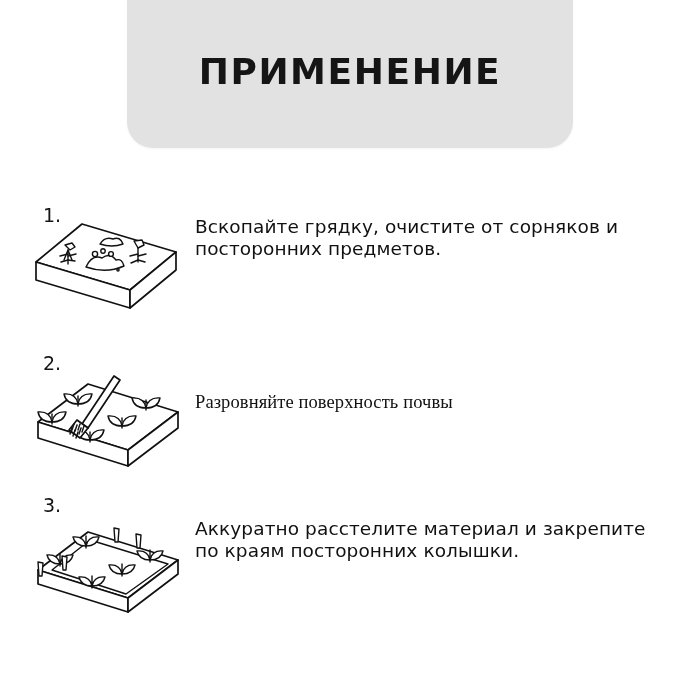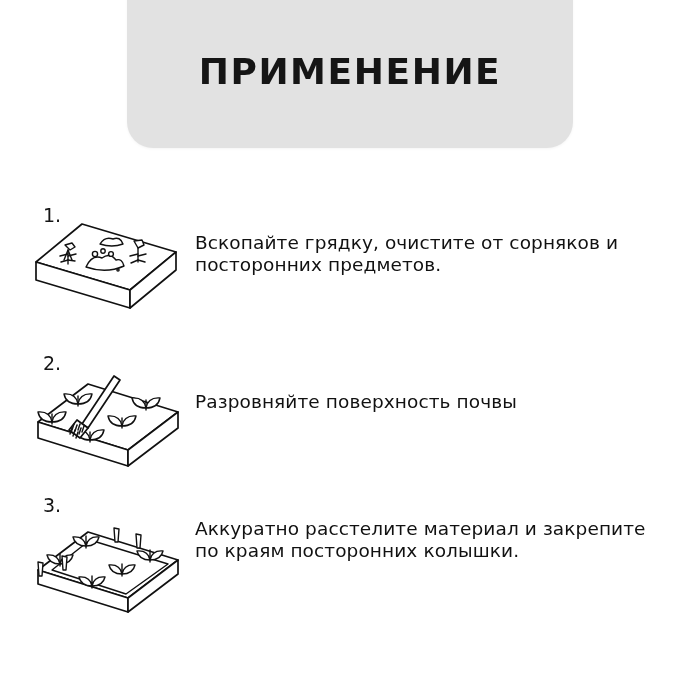--- a/index.html
+++ b/index.html
@@ -84,26 +84,26 @@
     line-height: 22px;
     font-weight: 400;
     color: #111111;
     letter-spacing: 0.1px;
   }
 
   
   #step-1 { height: 150px; }
   #step-1 .step-figure { top: 18px; }
   #step-1 .step-number { left: 43px; top: 10px; }
-  #step-1 .step-text { top: 36px; }
+  #step-1 .step-text { top: 20px; }
 
   #step-2 { height: 142px; }
   #step-2 .step-figure { top: 16px; }
   #step-2 .step-number { left: 43px; top: 8px; }
-  #step-2 .step-text { top: 45px; }
+  #step-2 .step-text { top: 45px; font-family: Liberation Serif, serif; }
 
   #step-3 { height: 150px; }
   #step-3 .step-figure { top: 16px; }
   #step-3 .step-number { left: 43px; top: 8px; }
   #step-3 .step-text { top: 30px; }
   .ln-thin { fill: none; stroke: #111111; stroke-width: 1.4; stroke-linejoin: round; stroke-linecap: round; }
   .fillwhite { fill: #ffffff; stroke: #111111; stroke-width: 1.7; stroke-linejoin: round; stroke-linecap: round; }
   .fillwhite-thin { fill: #ffffff; stroke: #111111; stroke-width: 1.4; stroke-linejoin: round; stroke-linecap: round; }
 </style>
 </head>

